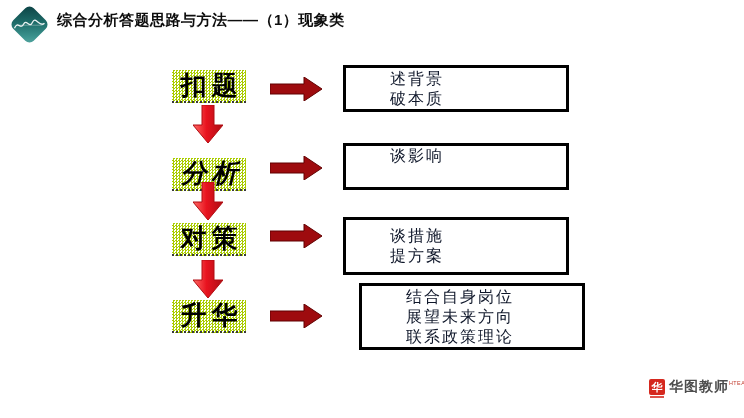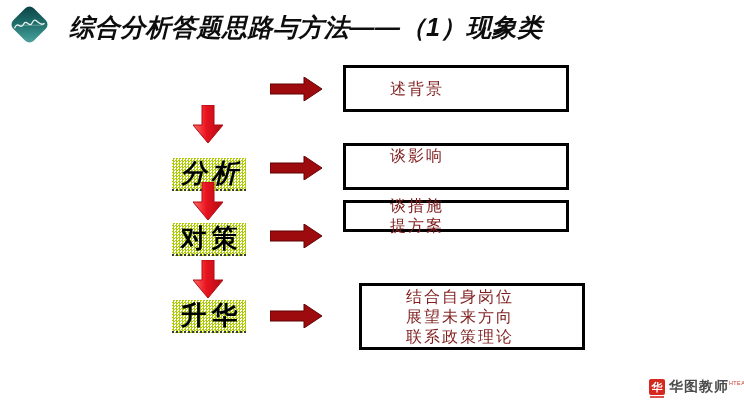--- a/index.html
+++ b/index.html
@@ -9,24 +9,23 @@
   }
 
   
   .hdr-icon {
     position:absolute; left:15px; top:10px; width:29px; height:29px;
     background:linear-gradient(135deg,#0b3f42 0%,#1d6b68 45%,#3c938e 80%,#57a8a2 100%);
     border-radius:6px; transform:rotate(45deg);
   }
   .hdr-icon svg { position:absolute; left:-4px; top:5px; transform:rotate(-45deg); }
   .page-title {
-    position:absolute; left:69px; top:11px;
-    font-size:25px; font-weight:bold; color:#0d0d0d; letter-spacing:0.5px;
+    position:absolute; left:57px; top:11px;
+    font-size:15px; font-weight:bold; color:#0d0d0d; letter-spacing:0.5px;
     white-space:nowrap;
-    font-style:italic;
   }
 
   
   .step-label {
     position:absolute; left:172px; width:74px; height:33px; box-sizing:border-box;
     display:flex; align-items:center; justify-content:center;
     font-family:"Liberation Serif", serif; font-size:26px; font-weight:bold; color:#000;
     letter-spacing:5px; text-indent:5px;
     background-color:#fff;
     background-image:repeating-conic-gradient(#aacc00 0% 25%, #ffffff 0% 50%);
@@ -43,25 +42,25 @@
 
   
   .detail-box {
     position:absolute; left:343px; width:226px; box-sizing:border-box;
     border:3px solid #000; background:#fff;
     display:flex; flex-direction:column; justify-content:center;
     padding-left:44px;
   }
   .db-1 { top:65px;  height:47px; }
   .db-2 { top:143px; height:47px;justify-content:space-between; }
-  .db-3 { top:200px; height:32px; }
+  .db-3 { top:217px; height:58px; }
   .db-4 { top:283px; height:67px;margin-left:16px; }
   .detail-line {
     font-family:"Liberation Serif", serif;
-    color:#7f1d1d; font-size:16px; line-height:20px; letter-spacing:2px;
+    color:#0f172a; font-size:16px; line-height:20px; letter-spacing:2px;
     white-space:nowrap;
   }
 
   
   .logo { position:absolute; left:649px; top:379px; display:flex; align-items:flex-start; }
   .logo-left { display:flex; flex-direction:column; align-items:center; margin-right:4px; }
   .logo-square {
     width:16px; height:16px; background:#d5281e; border-radius:2px;
     display:flex; align-items:center; justify-content:center;
     color:#fff; font-size:11px; font-weight:bold;
@@ -83,20 +82,21 @@
 <div class="slide">
 
   <div class="hdr-icon">
     <svg width="38" height="20" viewBox="0 0 38 20">
       <path d="M4 13 C7 5, 10 15, 13 9 S 19 14, 22 7 S 29 13, 34 8" stroke="#ffffff" stroke-width="1.3" fill="none" opacity="0.9"></path>
       <path d="M6 10 L32 10" stroke="#ffffff" stroke-width="0.6" fill="none" opacity="0.55"></path>
     </svg>
   </div>
   <div class="page-title">综合分析答题思路与方法——（1）现象类</div>
 
+  <div class="step-label step-1">扣题</div>
   <div class="step-label step-2">分析</div>
   <div class="step-label step-4">升华</div>
   <div class="step-label step-3">对策</div>
 
   <svg class="down-arrow da-1" viewBox="0 0 30 38">
     <defs>
         <linearGradient id="dg" x1="0" y1="0" x2="1" y2="0">
       <stop offset="0" stop-color="#ff6b66"></stop>
           <stop offset="0.45" stop-color="#e8131f"></stop>
           <stop offset="1" stop-color="#ad0d14"></stop>
@@ -119,20 +119,21 @@
   </svg>
   <svg class="right-arrow ra-3" viewBox="0 0 52 24">
     <polygon points="0,7 34,7 34,0 52,12 34,24 34,17 0,17" fill="#9e0b0e" stroke="#610000" stroke-width="1"></polygon>
   </svg>
   <svg class="right-arrow ra-4" viewBox="0 0 52 24">
     <polygon points="0,7 34,7 34,0 52,12 34,24 34,17 0,17" fill="#9e0b0e" stroke="#610000" stroke-width="1"></polygon>
   </svg>
 
   <div class="detail-box db-1">
     <div class="detail-line">述背景</div>
+    <div class="detail-line">破本质</div>
   </div>
   <div class="detail-box db-2">
     <div class="detail-line">谈影响</div>
   </div>
   <div class="detail-box db-3">
     <div class="detail-line">谈措施</div>
     <div class="detail-line">提方案</div>
   </div>
   <div class="detail-box db-4">
     <div class="detail-line">结合自身岗位</div>

